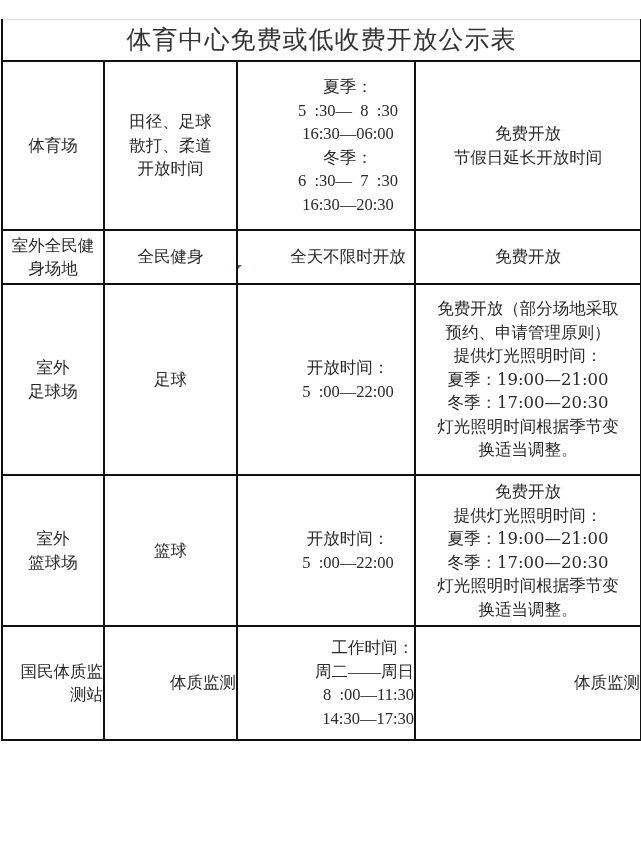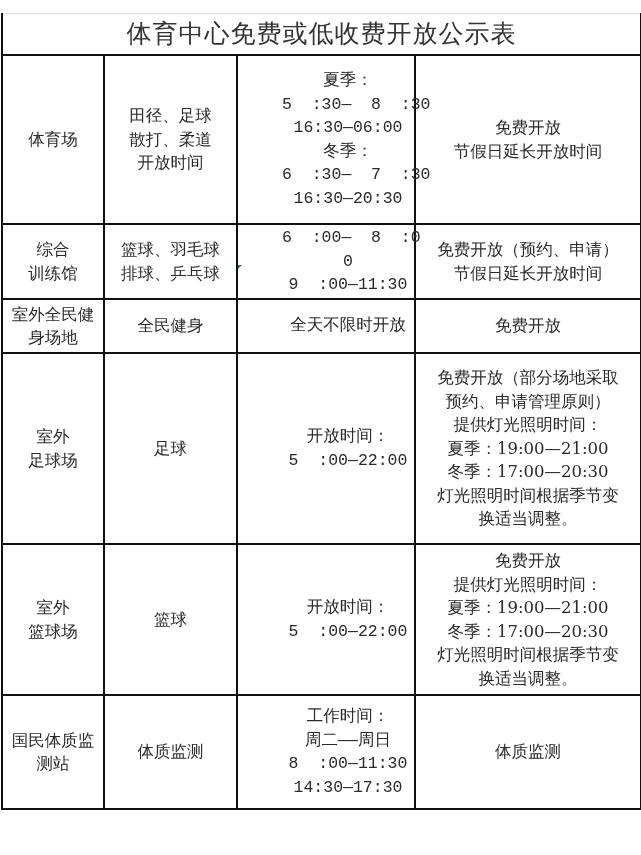--- a/index.html
+++ b/index.html
@@ -1,34 +1,34 @@
 <!DOCTYPE html>
 <html><head>
 <meta charset="utf-8">
 <style>
   html, body { margin: 0; padding: 0; background: #ffffff; }
   body { width: 641px; height: 855px; overflow: hidden; position: relative;
          font-family: "DejaVu Serif", "Liberation Serif", serif; color: #222; }
-  table { border-collapse: collapse; width: 639px; table-layout: fixed; position: absolute; left: 1px; top: 13px; }
+  table { border-collapse: collapse; width: 639px; table-layout: fixed; position: absolute; left: 1px; top: 19px; }
   td { border: 2px solid #111; text-align: center; vertical-align: middle; padding: 0;
        font-size: 16.5px; line-height: 23.5px; color: #2a2a2a; }
   td.title { font-size: 25px; font-weight: normal; height: 40px; border-top: 1px solid #ddd; letter-spacing: 1px; color: #333; }
   td .line { display: block; white-space: pre; }
-  td.time { font-family: Liberation Mono, monospace; padding-left: 44px; }
+  td.time { font-family: Liberation Serif, serif; padding-left: 44px; }
   .col1 { width: 102px; }
   .col2 { width: 133px; }
   .col3 { width: 178px; }
   .col4 { width: 226px; }
   tr.h-head td { height: 50px; }
   tr.r1 td { height: 167px; }
   tr.r2 td { height: 73px; }
   tr.r3 td { height: 52px; }
   tr.r4 td { height: 189px; }
   tr.r5 td { height: 149px; }
-  tr.r6 td { height: 112px; }
+  tr.r6 td { height: 112px; text-align: right; }
   .marker { position: absolute; left: 238px; top: 265px; width: 0; height: 0;
             border-top: 4px solid #3a7a3a; border-right: 4px solid transparent; }
 </style>
 </head>
 <body>
 
 <table>
   <colgroup>
     <col class="col1">
       <col class="col2">
@@ -56,39 +56,20 @@
       <span class="line">冬季：</span>
       <span class="line">6  :30—  7  :30</span>
       <span class="line">16:30—20:30</span>
     </td>
     <td>
       <span class="line">免费开放</span>
       <span class="line">节假日延长开放时间</span>
     </td>
   </tr>
 
-  <tr class="r2">
-    <td>
-      <span class="line">综合</span>
-      <span class="line">训练馆</span>
-    </td>
-    <td>
-      <span class="line">篮球、羽毛球</span>
-      <span class="line">排球、乒乓球</span>
-    </td>
-    <td class="time">
-      <span class="line">6  :00—  8  :0</span>
-      <span class="line">0</span>
-      <span class="line">9  :00—11:30</span>
-    </td>
-    <td>
-      <span class="line">免费开放（预约、申请）</span>
-      <span class="line">节假日延长开放时间</span>
-    </td>
-  </tr>
 
   <tr class="r3">
     <td>
       <span class="line">室外全民健</span>
       <span class="line">身场地</span>
     </td>
     <td>
       <span class="line">全民健身</span>
     </td>
     <td class="time">

